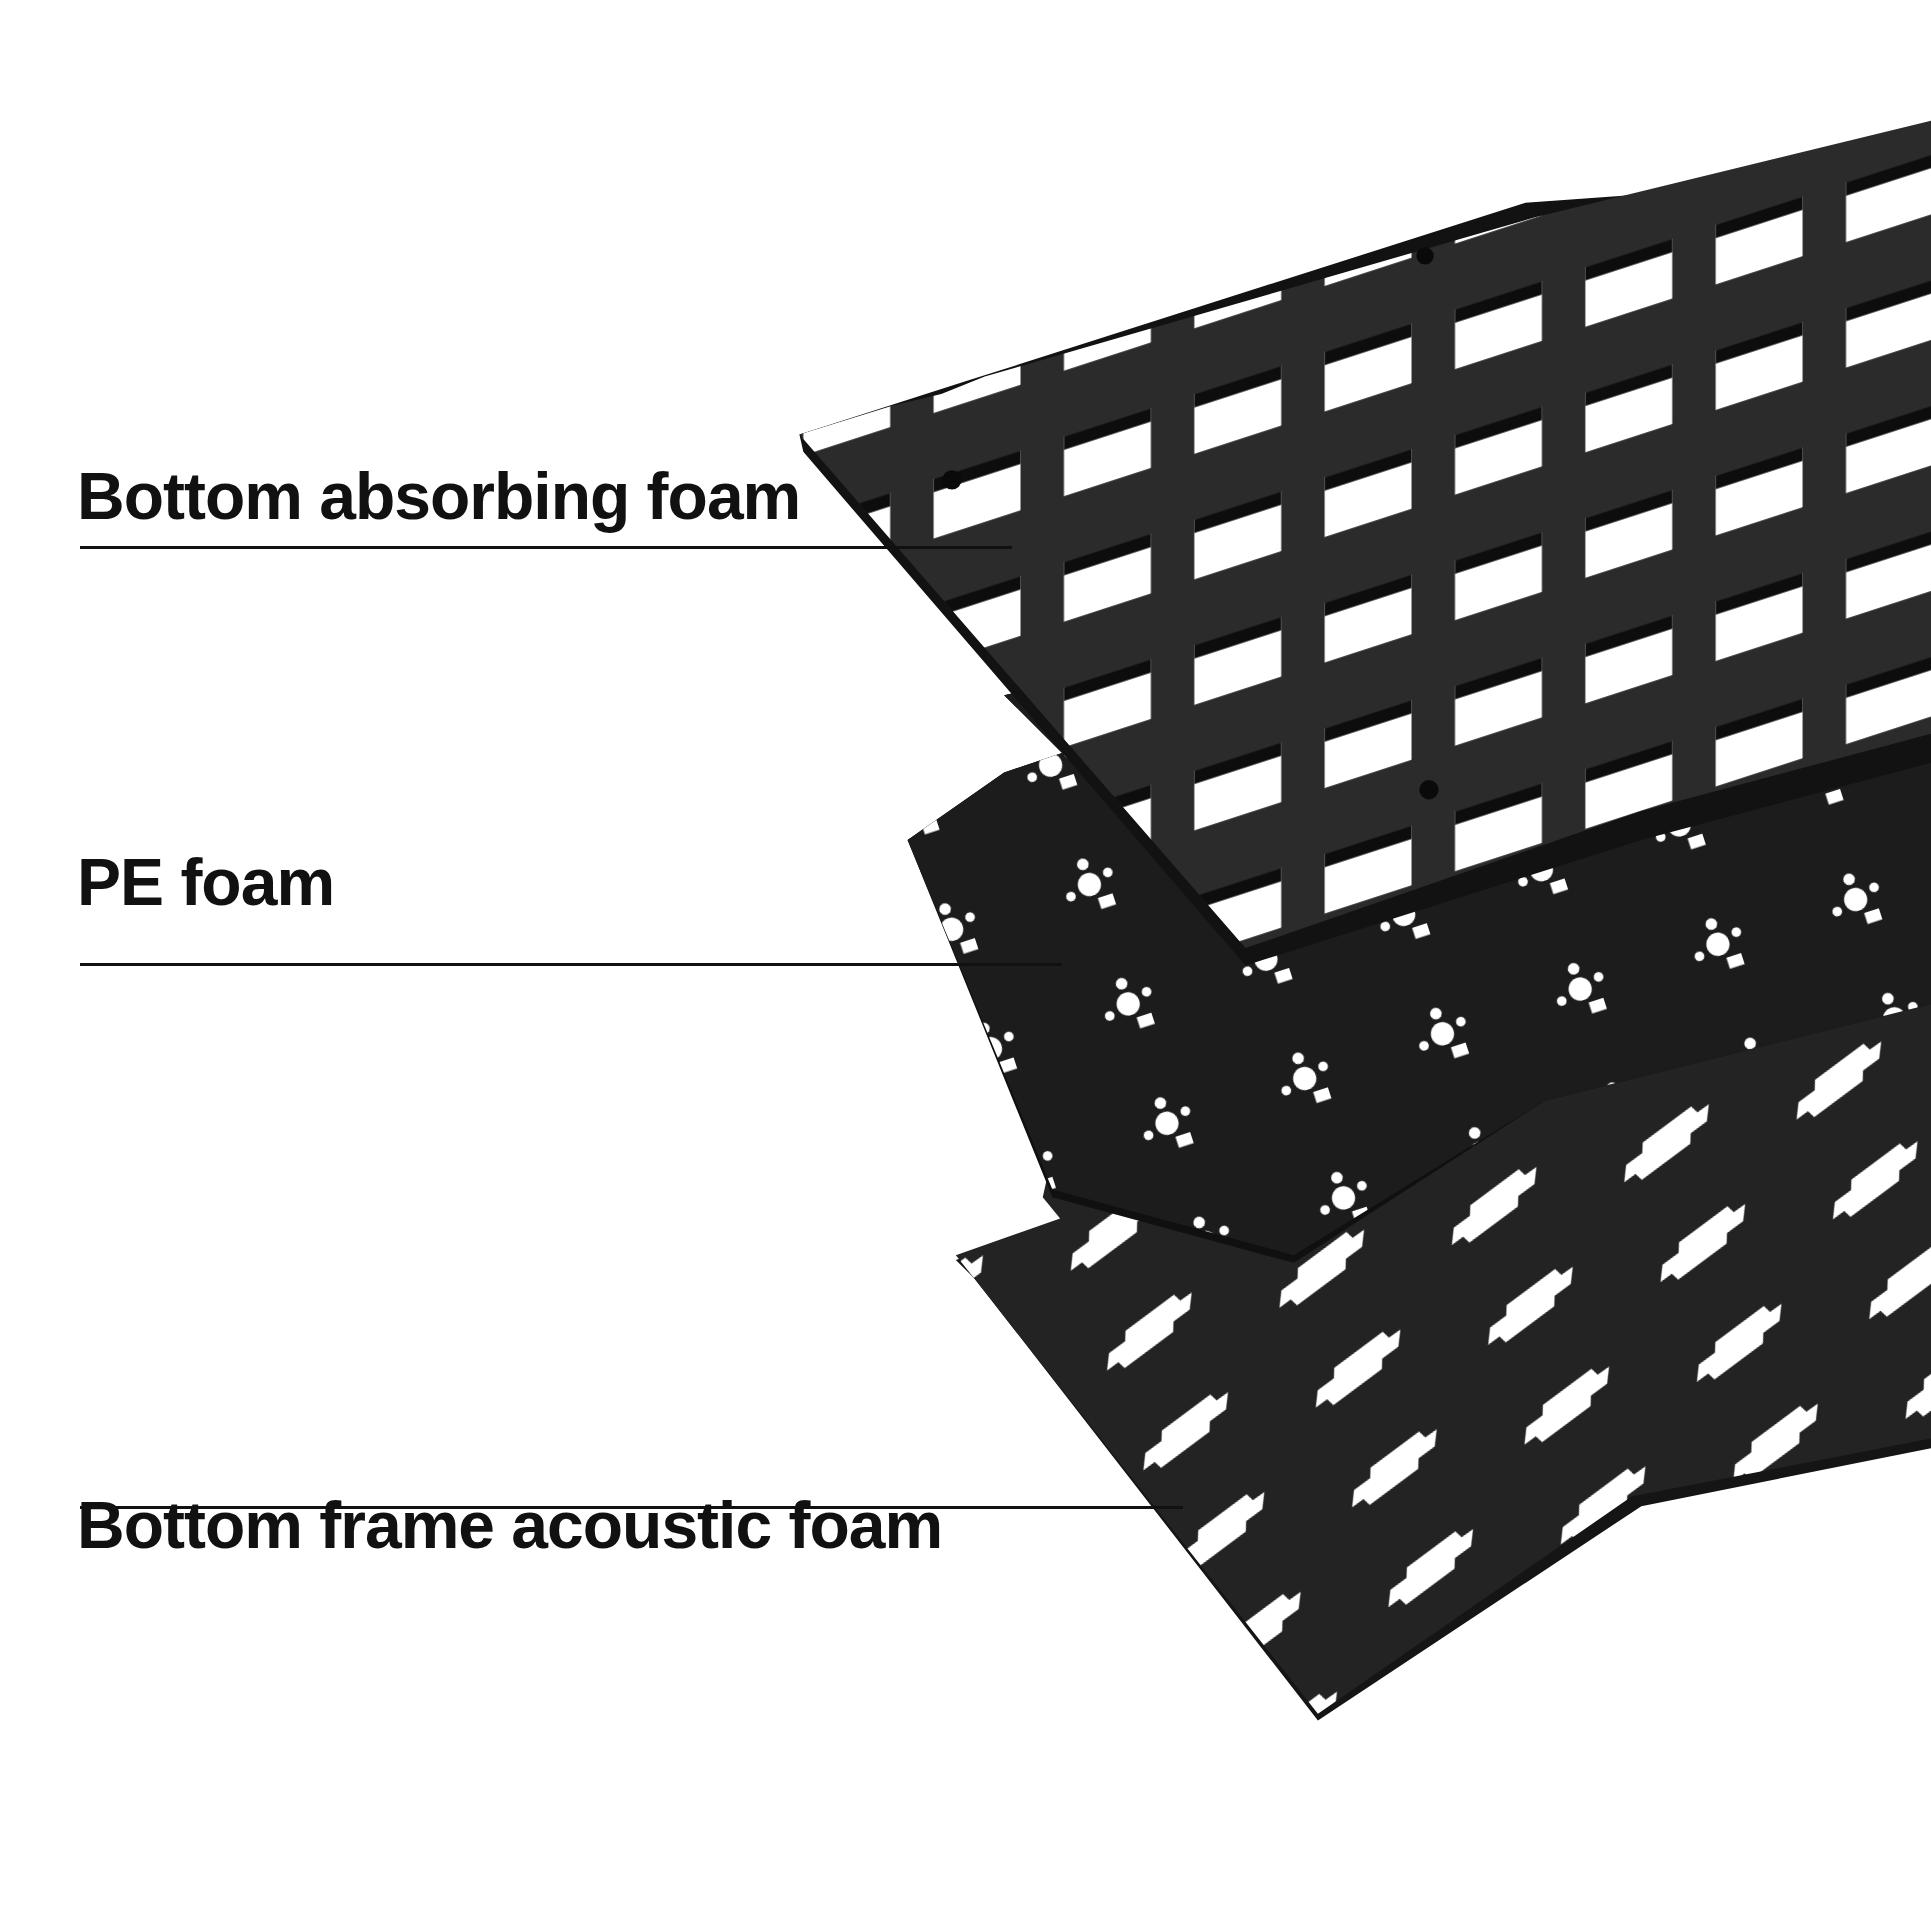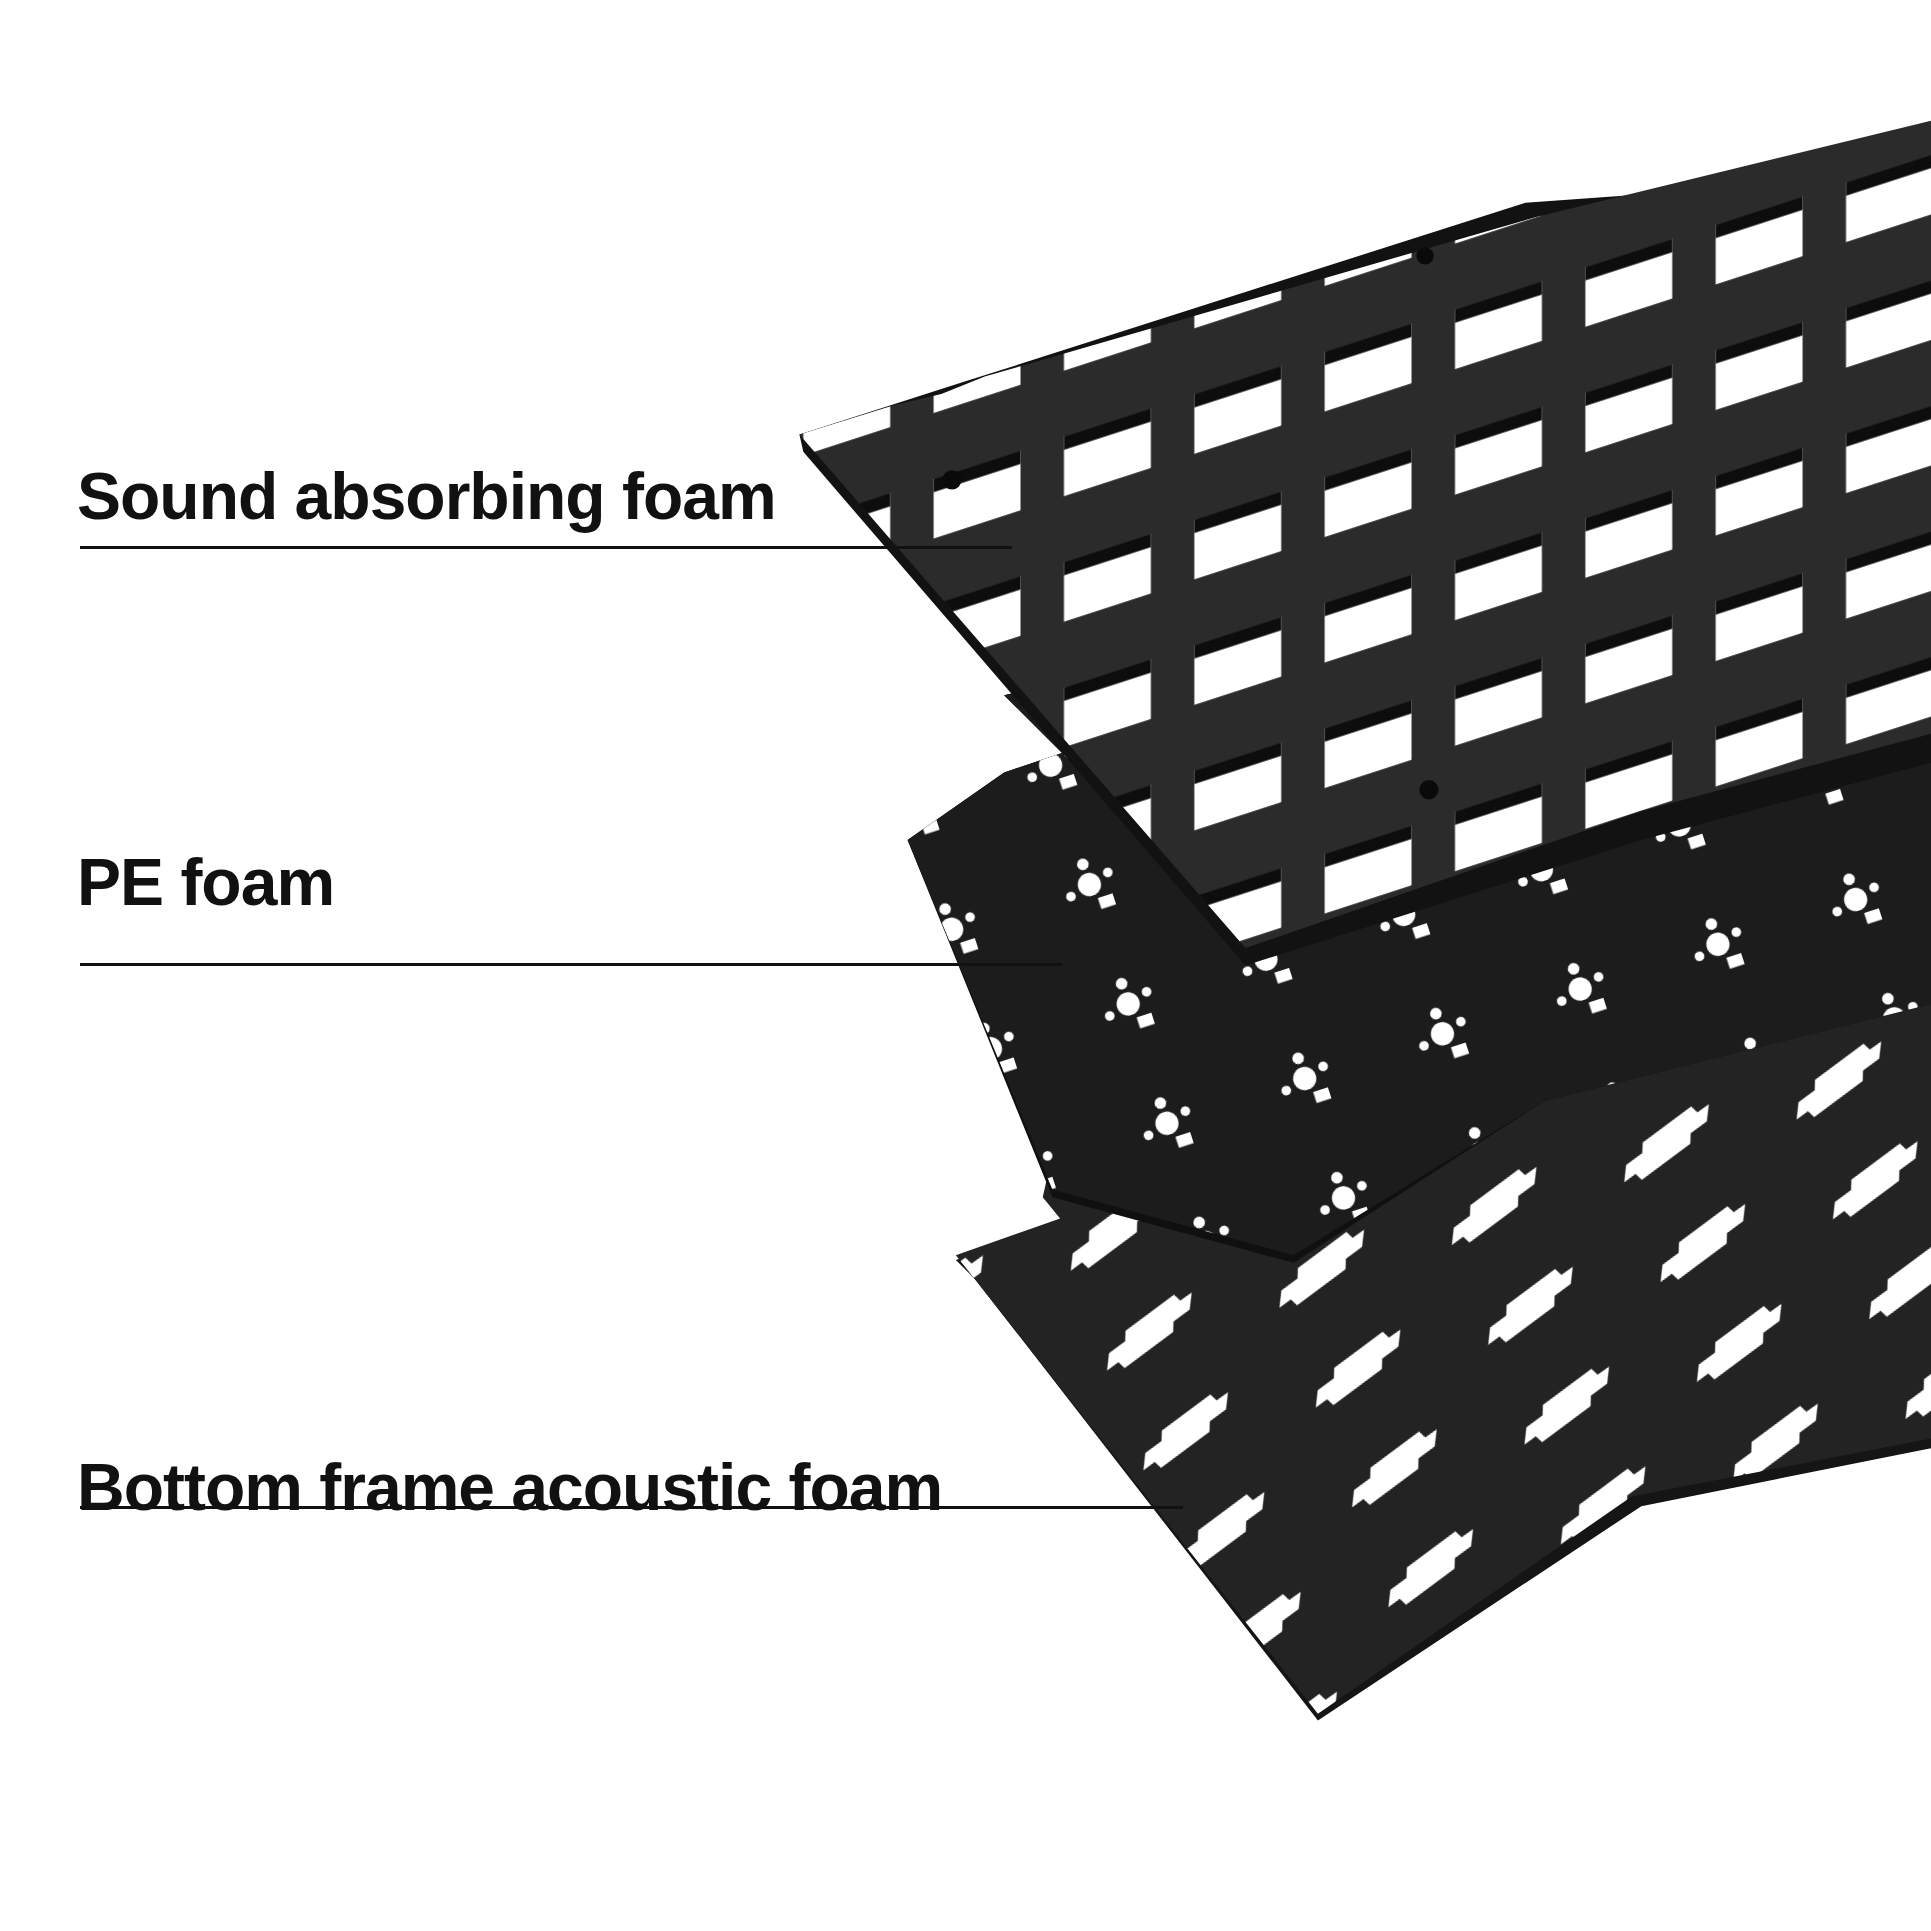--- a/index.html
+++ b/index.html
@@ -47,21 +47,21 @@
   <g>
     <polygon points="828,450 832,468 1290,1000 1700,870 2000,790 2000,180 1580,210 1000,395" fill="#121212"></polygon>
     <polygon points="828,450 925,420 975,408 1020,390 1590,225 2000,125 2000,760 1700,840 1290,982" fill="#2b2b2b"></polygon>
     <polygon points="828,450 925,420 975,408 1020,390 1590,225 2000,125 2000,760 1700,840 1290,982" fill="url(#keyCutouts)"></polygon>
     <circle cx="986" cy="497" r="10" fill="#0a0a0a"></circle>
     <circle cx="1476" cy="265" r="9" fill="#0a0a0a"></circle>
     <circle cx="1480" cy="818" r="10" fill="#0a0a0a"></circle>
   </g>
 </svg>
 
-<div class="label" style="top:463px;">Sound absorbing foam</div>
+<div class="label" style="top:463px;">Bottom absorbing foam</div>
 <div class="leader" style="top:546px; width:932px;"></div>
 
 <div class="label" style="top:849px;">PE foam</div>
 <div class="leader" style="top:963px; width:982px;"></div>
 
-<div class="label" style="top:1454px;">Bottom frame acoustic foam</div>
+<div class="label" style="top:1492px;">Bottom frame acoustic foam</div>
 <div class="leader" style="top:1506px; width:1103px;"></div>
 
 
 </body></html>

